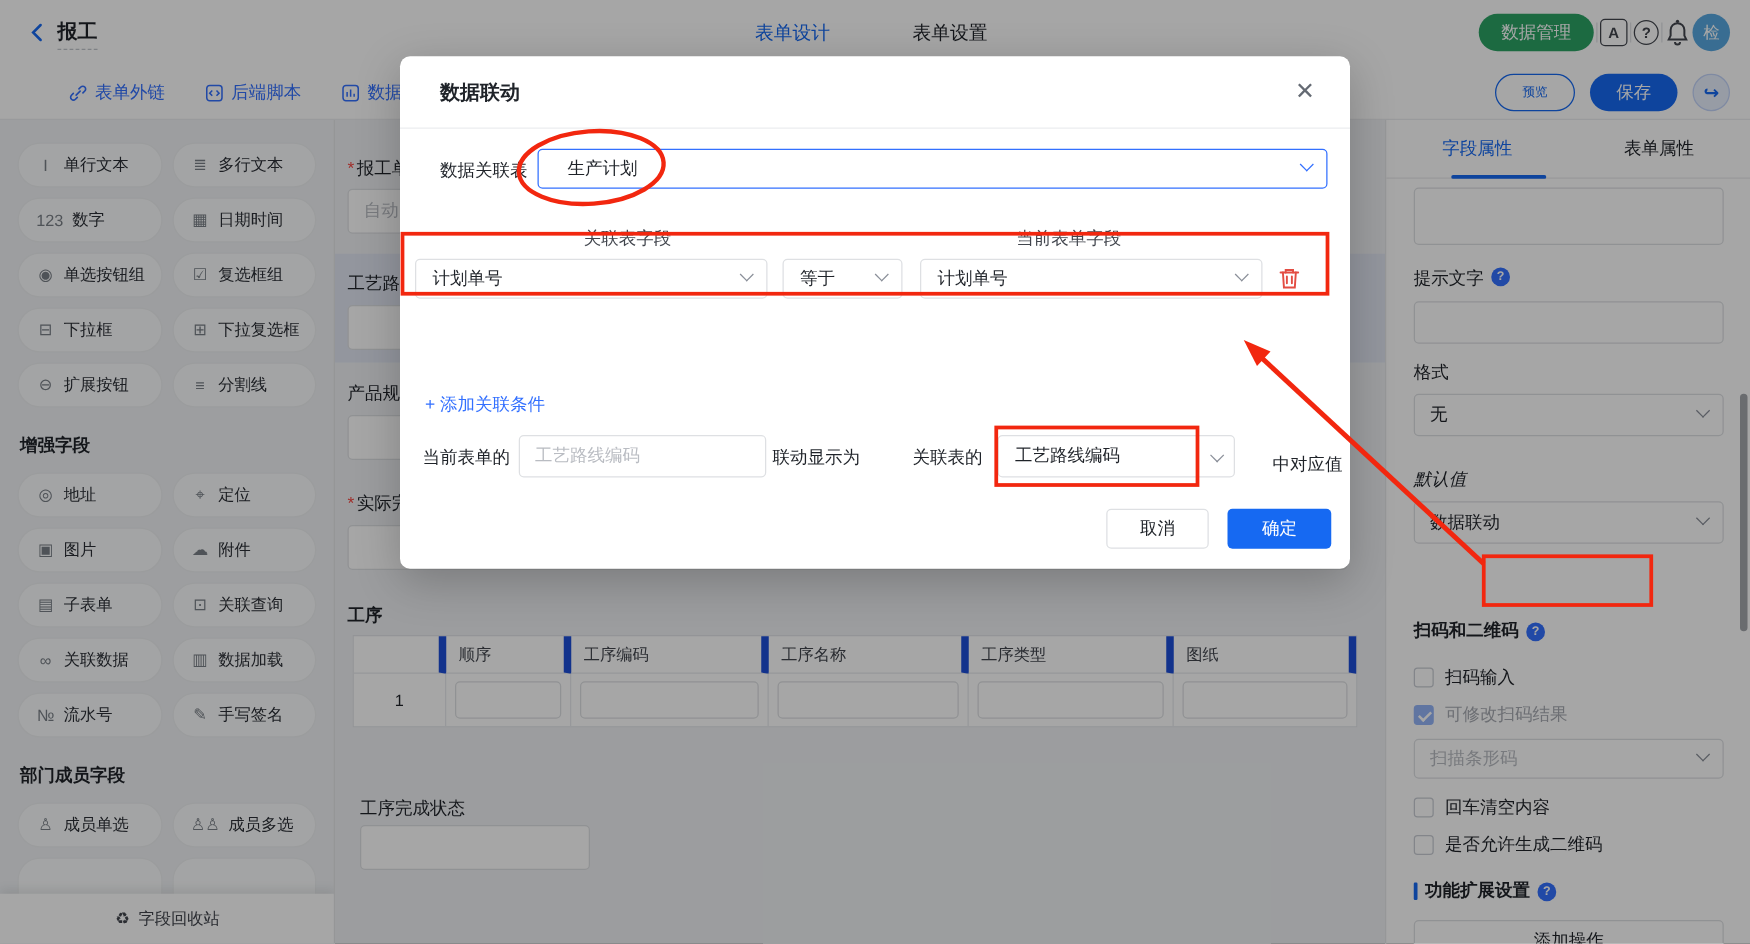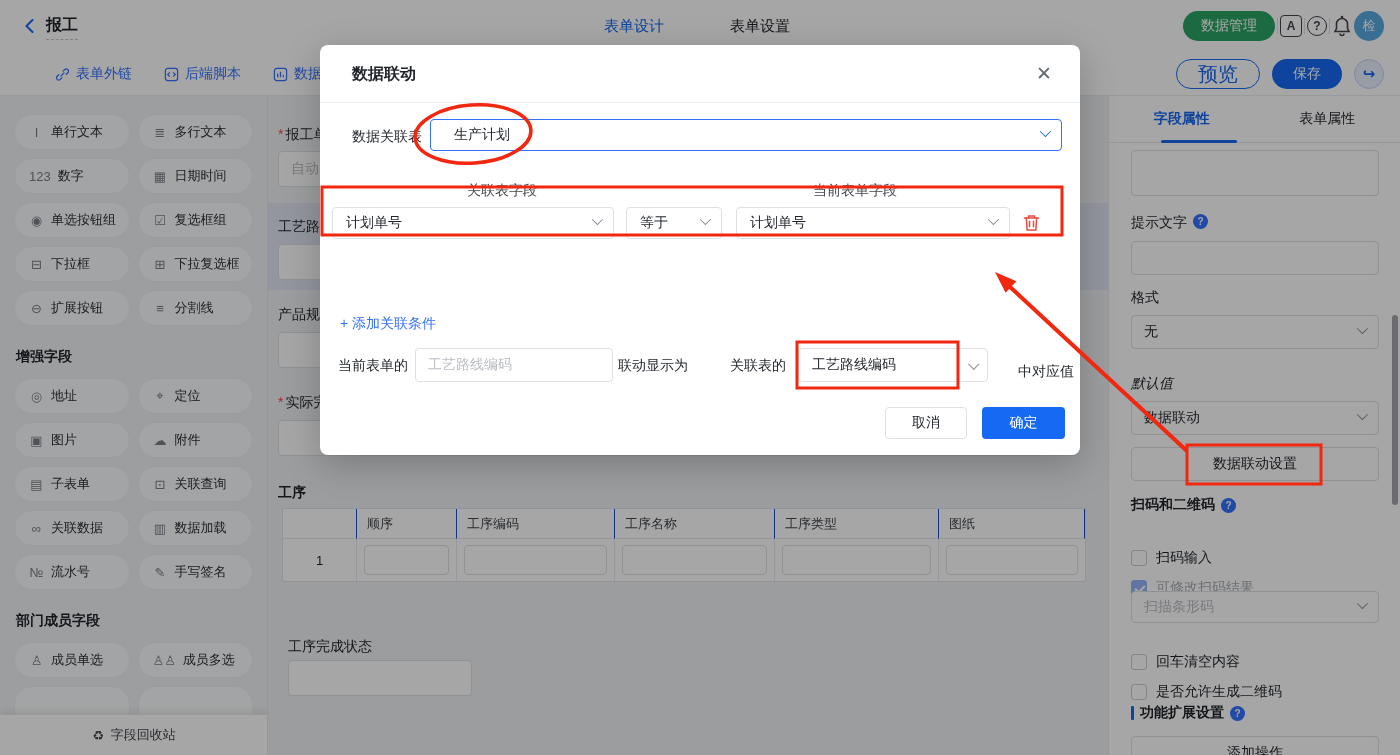--- a/index.html
+++ b/index.html
@@ -19,21 +19,21 @@
   .vdiv { width:1px; height:16px; background:#e0e2e5; }
   .boxicon { width:22px; height:22px; border:1.6px solid #42464e; border-radius:4px; color:#42464e; font-size:12px; font-weight:700; display:flex; align-items:center; justify-content:center; cursor:pointer; }
   .helpicon { width:20px; height:20px; border:1.6px solid #42464e; border-radius:50%; color:#42464e; font-size:12px; font-weight:700; display:flex; align-items:center; justify-content:center; cursor:pointer; }
   .avatar { width:30px; height:30px; border-radius:50%; background:#58a8e0; color:#fff; font-size:13px; display:flex; align-items:center; justify-content:center; cursor:pointer; }
 
   
   .toolbar { position:absolute; left:0; top:52px; width:1400px; height:44px; background:#fff; border-bottom:1px solid #ebedf0; z-index:5; }
   .toollinks { position:absolute; left:55px; top:0; height:44px; display:flex; gap:32px; align-items:center; }
   .toollink { display:flex; align-items:center; gap:6px; color:#3370ff; font-size:14px; cursor:pointer;text-align:center; }
   .toolright { position:absolute; right:16px; top:0; height:44px; display:flex; gap:12px; align-items:center; }
-  .btn-outline { height:30px; padding:14px 21px; border:1px solid #1669f2; color:#1669f2; background:#fff; border-radius:16px; font-size:20px; display:flex; align-items:center; cursor:pointer; }
+  .btn-outline { height:30px; padding:14px 21px; border:1px solid #1669f2; color:#1669f2; background:#fff; border-radius:16px; font-size:10px; display:flex; align-items:center; cursor:pointer; }
   .btn-primary { height:30px; padding:0 21px; background:#1669f2; color:#fff; border-radius:16px; font-size:14px; display:flex; align-items:center; cursor:pointer; }
   .sharebtn { width:30px; height:30px; border-radius:50%; background:#e8f0fe; border:1px solid #c3d4f9; color:#1669f2; font-size:15px; font-weight:700; display:flex; align-items:center; justify-content:center; cursor:pointer; }
 
   
   .sidebar { position:absolute; left:0; top:96px; width:268px; bottom:0; background:#f1f3f6; border-right:1px solid #e5e6e8; overflow:hidden; }
   .sb-inner { padding:18px 14px 0 14px; }
   .sb-title { font-size:14px; font-weight:700; margin:0 0 12px 2px; }
   .sb-grid { display:grid; grid-template-columns:1fr 1fr; gap:8px; margin-bottom:22px; }
   .pill { height:36px; background:#fbfcfd; border:1px solid #eef0f2; border-radius:18px; display:flex; align-items:center; padding-left:14px; gap:7px; font-size:13px; color:#2b2f36; cursor:grab; }
   .pill .glyph { color:#7a8088; font-size:13px; min-width:15px; text-align:center; }
@@ -42,36 +42,36 @@
 
   
   .canvas { position:absolute; left:268px; top:96px; width:840px; bottom:0; background:#f0f2f5; }
   .flabel { position:absolute; font-size:14px; color:#1f2329; white-space:nowrap; }
   .req::before { content:"*"; color:#f54a45; margin-right:2px; }
   .inputbox { position:absolute; background:#fff; border:1px solid #dee0e3; border-radius:4px; }
   .ph { position:absolute; left:12px; top:50%; transform:translateY(-50%); color:#b9bcc2; font-size:14px; }
   .selblock { position:absolute; left:0; top:107px; width:840px; height:87px; background:#e2e7f3; }
   .wtable { position:absolute; left:14px; top:412px; width:804px; background:#fff; border:1px solid #e2e4e8; }
   .trow { display:grid; grid-template-columns:74px 100px 158px 160px 164px 146px; }
-  .th { height:30px; border-right:1px solid #1d4ed8; border-bottom:1px solid #e8eaee; font-size:13px; color:#42464e; display:flex; align-items:center; padding-left:10px; }
+  .th { height:30px; border-right:6px solid #1d4ed8; border-bottom:1px solid #e8eaee; font-size:13px; color:#42464e; display:flex; align-items:center; padding-left:10px; }
   .td { height:42px; border-right:1px solid #e8eaee; display:flex; align-items:center; justify-content:center; font-size:13px; }
   .cellbox { width:calc(100% - 14px); height:30px; background:#fff; border:1px solid #dee0e3; border-radius:4px; }
 
   
   .panel { position:absolute; right:0; top:96px; width:292px; bottom:0; background:#fff; border-left:1px solid #e7e8ea; }
   .ptabs { position:absolute; left:0; top:0; width:100%; height:47px; border-bottom:1px solid #ececee; display:flex; }
   .ptab { flex:1; display:flex; align-items:center; justify-content:center; font-size:14px; cursor:pointer; }
-  .ptab.active { color:#1669f2; font-weight:700; }
+  .ptab.active { color:#1669f2; font-weight:400; }
   .ptab-underline { position:absolute; left:52px; top:44px; width:76px; height:3px; background:#1669f2; border-radius:2px; }
   .plabel { position:absolute; left:22px; font-size:14px; color:#1f2329; display:flex; align-items:flex-start; gap:6px; }
   .bluehelp { width:15px; height:15px; border-radius:50%; background:#3370ff; color:#fff; font-size:10px; font-weight:700; display:flex; align-items:center; justify-content:center; }
   .pbox { position:absolute; left:22px; width:248px; background:#fff; border:1px solid #dee0e3; border-radius:4px; }
   .pselect { position:absolute; left:22px; width:248px; background:#fff; border:1px solid #dee0e3; border-radius:4px; display:flex; align-items:center; padding-left:12px; font-size:14px; cursor:pointer; }
   .pbtn { position:absolute; left:22px; width:248px; height:34px; background:#fff; border:1px solid #dee0e3; border-radius:4px; display:flex; align-items:center; justify-content:center; font-size:14px; cursor:pointer; }
-  .cbrow { position:absolute; left:22px; display:flex; align-items:center; gap:9px; font-size:14px; cursor:pointer;margin-top:16px; }
+  .cbrow { position:absolute; left:22px; display:flex; align-items:center; gap:9px; font-size:14px; cursor:pointer; }
   .cb { width:16px; height:16px; border:1px solid #c9cdd4; border-radius:3px; background:#fff; position:relative; }
   .cb.checked { background:#94b4f7; border-color:#94b4f7; }
   .cb.checked::after { content:""; position:absolute; left:3px; top:3.5px; width:8px; height:4px; border-left:2px solid #fff; border-bottom:2px solid #fff; transform:rotate(-45deg); }
   .muted { color:#a8abb2; }
   .sectitle { position:absolute; left:22px; font-size:14px; font-weight:700; display:flex; align-items:center; gap:6px; }
   .bluebar { width:3px; height:14px; background:#1669f2; border-radius:1px; }
   .pscroll { position:absolute; right:2px; top:219px; width:6px; height:190px; background:#a3a6ab; border-radius:3px; }
 
   .chev { display:inline-block; width:8px; height:8px; border-right:1.5px solid #8a8f99; border-bottom:1.5px solid #8a8f99; transform:rotate(45deg) translateY(-2px); }
   .chev.blue { border-color:#3370ff; }
@@ -349,21 +349,20 @@
     <div class="pselect" style="top:219px; height:34px;">
       <span>无</span>
       <span class="chev abs"></span>
     </div>
 
     <div class="plabel" style="top:279px;font-style:italic;">默认值</div>
     <div class="pselect" style="top:305px; height:34px;">
       <span>数据联动</span>
       <span class="chev abs"></span>
     </div>
-    <div class="pbtn" style="top:351px;">数据联动设置</div>
 
     <div class="sectitle" style="top:400px;">
       <span>扫码和二维码</span>
       <span class="bluehelp">?</span>
     </div>
     <div class="cbrow" style="top:437px;">
       <span class="cb"></span>
       <span>扫码输入</span>
     </div>
     <div class="cbrow" style="top:467px;">

